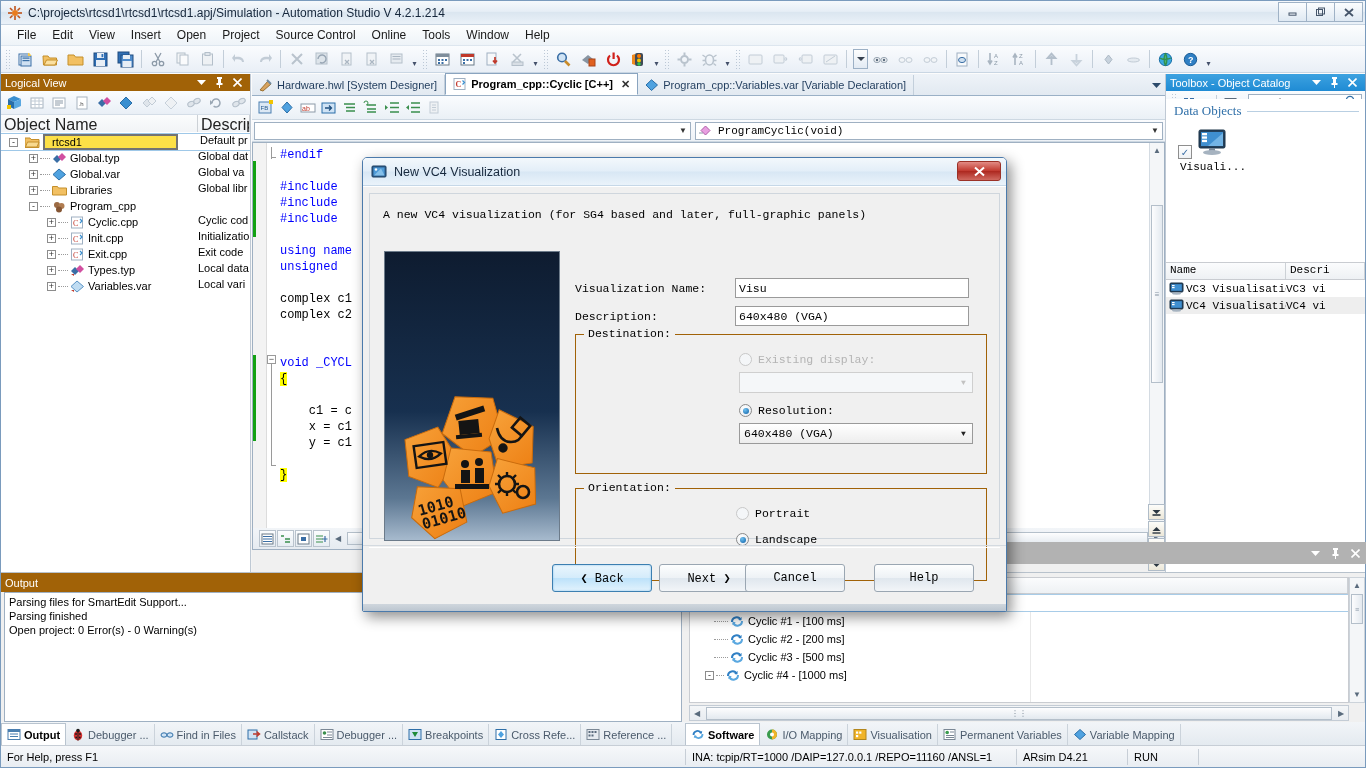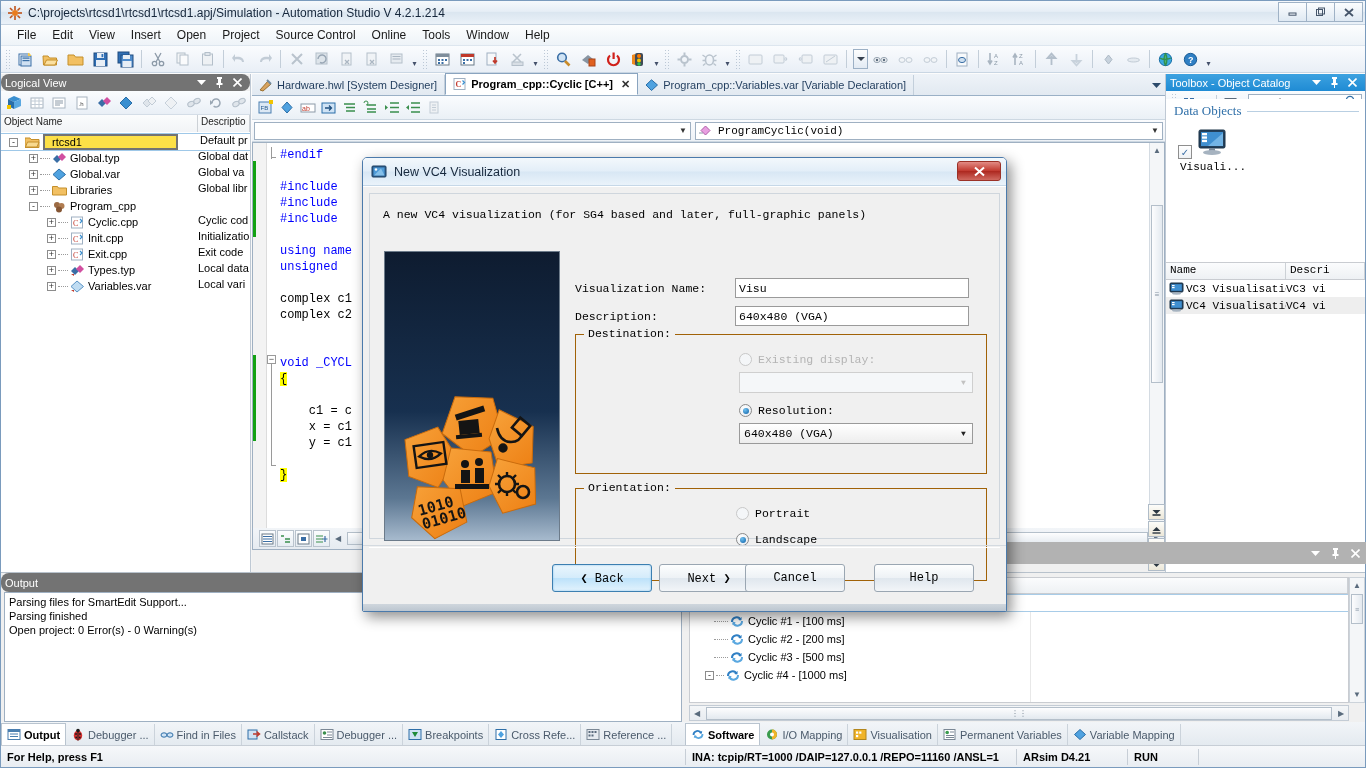--- a/index.html
+++ b/index.html
@@ -114,23 +114,22 @@
     background: linear-gradient(#8d9aa7, #7a8795);
     color: #fff;
     display: flex; align-items: center;
     padding: 0 4px;
     font-size: 11px;
   }
   .panel-head.blue {
     background: linear-gradient(#3da2e0, #1f8bd4);
   }
   .panel-head.grey {
-    background: #737373;
+    background: #a16207;
     color: #fff;
-    border-radius: 8px;
   }
   .panel-head .ph-title { flex: 1; white-space: nowrap; }
   .ph-icons { display: flex; gap: 7px; align-items: center; padding-right: 3px; }
   .ph-ico { width: 11px; height: 11px; display:flex;align-items:center;justify-content:center;}
 
   
   #left-panel {
     position: absolute; left: 0; top: 0;
     width: 250px; bottom: 0;
     background: #f0f0f0;
@@ -141,21 +140,21 @@
     background: linear-gradient(#fafcfe, #e9eff6);
     display:flex; align-items:center;
     border-bottom: 1px solid #d4dde7;
     padding-left: 2px;
   }
   .lp-btn { width:21px;height:20px;display:flex;align-items:center;justify-content:center;margin:0 1px;}
   #lp-colhead {
     height: 24px;
     background: linear-gradient(#fbfcfd, #eef1f4);
     border-bottom: 1px solid #c9ccd1;
-    display: flex; font-size: 10px; color: #222;
+    display: flex; font-size: 16px; color: #222;
   }
   #lp-colhead .ch { padding: 1px 3px; border-right: 1px solid #ccd1d6; overflow:hidden; white-space:nowrap;}
   .tree {
     position: absolute; top: 58px; left:0; right:0; bottom: 44px;
     background: #fff;
     overflow: hidden;
     font-size: 11px;
   }
   .trow { display:flex; height:16px; align-items:center; white-space:nowrap; position:relative;}
   .t-exp {
@@ -416,21 +415,21 @@
     display:flex; align-items:flex-end;
     background: linear-gradient(#f2f5f8,#e4eaf0);
   }
 
   
   #statusbar {
     position:absolute; bottom:0; left:0; right:0; height:22px;
     background: linear-gradient(#f6f8fa,#e9edf2);
     border-top:1px solid #c7ced6;
     display:flex; align-items:center;
-    font-size:11px; color:#000;font-weight:bold;
+    font-size:11px; color:#000;
   }
   .sb-cell { padding: 0 6px; height:20px; display:flex;align-items:center; }
   .sb-div { width:1px;height:16px;background:#c7ced6; }
 
   
   #dialog {
     position:absolute;
     left: 361px; top: 156px;
     width: 645px; height: 455px;
     background: #f0f0f0;

